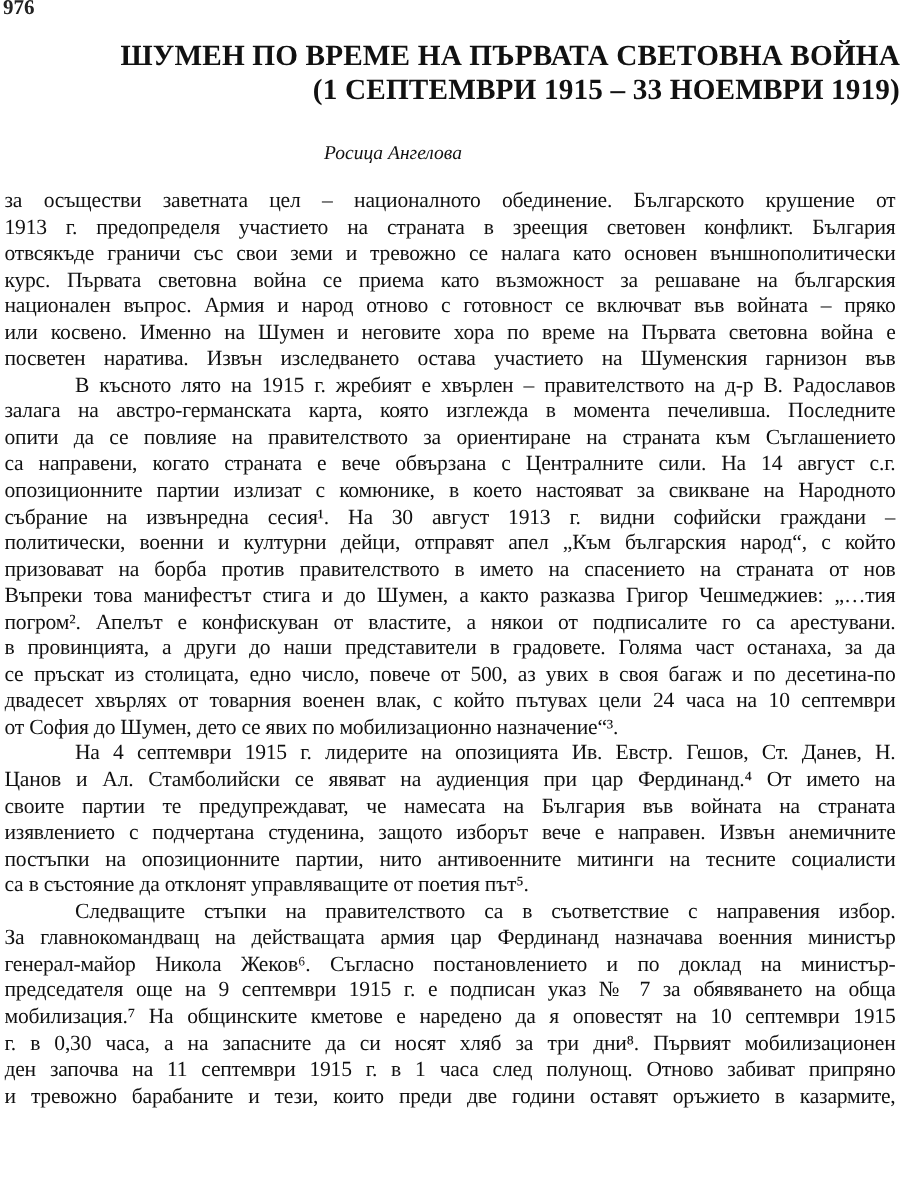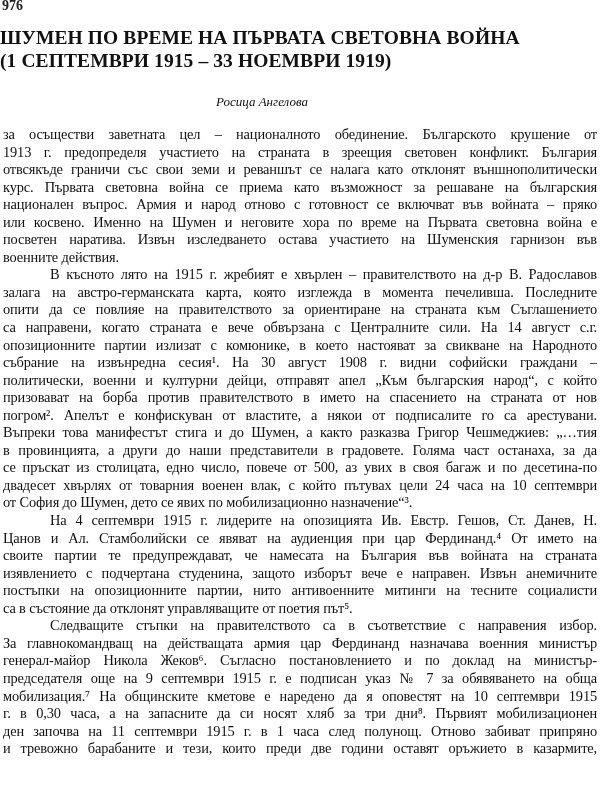--- a/index.html
+++ b/index.html
@@ -7,21 +7,21 @@
       width: 600px; height: 800px; overflow: hidden; position: relative;
       font-family: "Liberation Serif", "DejaVu Serif", serif;
       color: #111111;
     }
     .page-number {
       position: absolute; left: 2px; top: 0px;
       font-size: 14px; line-height: 12px; font-weight: bold; color: #222;
     }
     .title {
       position: absolute; left: 0; top: 26px; width: 600px;
-      text-align: left; font-weight: bold; font-size: 19.5px; line-height: 23px;
+      text-align: right; font-weight: bold; font-size: 19.5px; line-height: 23px;
       letter-spacing: 0.1px;
     }
     .title div { white-space: nowrap; }
     .author {
       position: absolute; left: 0; top: 94px; width: 524px;
       text-align: center; font-style: italic; font-size: 13px; line-height: 16px;
     }
     .body {
       position: absolute; left: 3px; top: 126px; width: 594px;
       font-size: 14.4px; line-height: 17.55px; text-align: justify;
@@ -42,38 +42,37 @@
   <div>ШУМЕН ПО ВРЕМЕ НА  ПЪРВАТА СВЕТОВНА ВОЙНА</div>
   <div>(1 СЕПТЕМВРИ 1915 – 33 НОЕМВРИ 1919)</div>
 </div>
 
 <div class="author">Росица Ангелова</div>
 
 <div class="body" id="article-body">
     <p>
       <span class="line">за осъществи заветната цел – националното обединение. Българското крушение от</span>
       <span class="line">1913 г. предопределя участието на страната в зреещия световен конфликт. България</span>
-      <span class="line">отвсякъде граничи със свои земи и реваншът се налага като отклонят външнополитически</span>
+      <span class="line">отвсякъде граничи със свои земи и тревожно се налага като основен външнополитически</span>
       <span class="line">курс. Първата световна война се приема като възможност за решаване на българския</span>
       <span class="line">национален въпрос. Армия и народ отново с готовност се включват във войната – пряко</span>
       <span class="line">или косвено. Именно на Шумен и неговите хора по време на Първата световна война е</span>
       <span class="line">посветен наратива. Извън изследването остава участието на Шуменския гарнизон във</span>
-      <span class="line last">военните действия.</span>
     </p>
     <p>
       <span class="line first">В късното лято на 1915 г. жребият е хвърлен – правителството на д-р В. Радославов</span>
       <span class="line">залага на австро-германската карта, която изглежда в момента печеливша. Последните</span>
       <span class="line">опити да се повлияе на правителството за ориентиране на страната към Съглашението</span>
       <span class="line">са направени, когато страната е вече обвързана с Централните сили. На 14 август с.г.</span>
       <span class="line">опозиционните партии излизат с комюнике, в което настояват за свикване на Народното</span>
-      <span class="line">събрание на извънредна сесия¹. На 30 август 1908 г. видни софийски граждани –</span>
+      <span class="line">събрание на извънредна сесия¹. На 30 август 1913 г. видни софийски граждани –</span>
       <span class="line">политически, военни и културни дейци, отправят апел „Към българския народ“, с който</span>
       <span class="line">призовават на борба против правителството в името на спасението на страната от нов</span>
+      <span class="line">Въпреки това манифестът стига и до Шумен, а както разказва Григор Чешмеджиев: „…тия</span>
       <span class="line">погром². Апелът е конфискуван от властите, а някои от подписалите го са арестувани.</span>
-      <span class="line">Въпреки това манифестът стига и до Шумен, а както разказва Григор Чешмеджиев: „…тия</span>
       <span class="line">в провинцията, а други до наши представители в градовете. Голяма част останаха, за да</span>
       <span class="line">се пръскат из столицата, едно число, повече от 500, аз увих в своя багаж и по десетина-по</span>
       <span class="line">двадесет хвърлях от товарния военен влак, с който пътувах цели 24 часа на 10 септември</span>
       <span class="line last">от София до Шумен, дето се явих по мобилизационно назначение“³.</span>
     </p>
     <p>
       <span class="line first">На 4 септември 1915 г. лидерите на опозицията Ив. Евстр. Гешов, Ст. Данев, Н.</span>
       <span class="line">Цанов и Ал. Стамболийски се явяват на аудиенция при цар Фердинанд.⁴ От името на</span>
       <span class="line">своите партии те предупреждават, че намесата на България във войната на страната</span>
       <span class="line">изявлението с подчертана студенина, защото изборът вече е направен. Извън анемичните</span>

